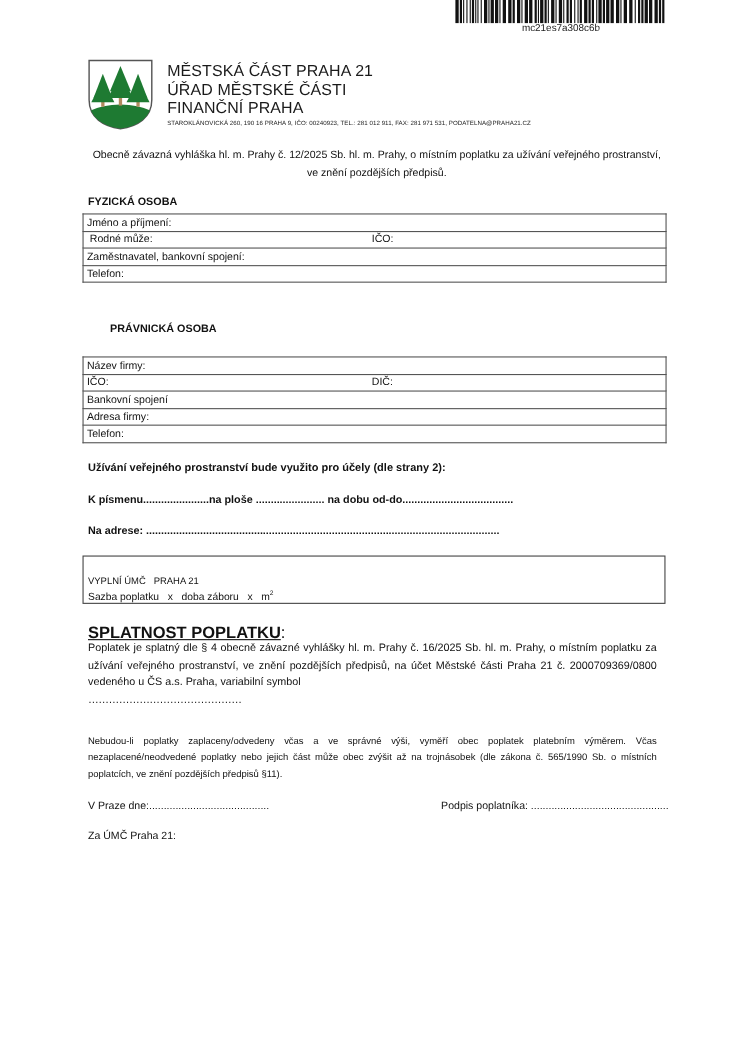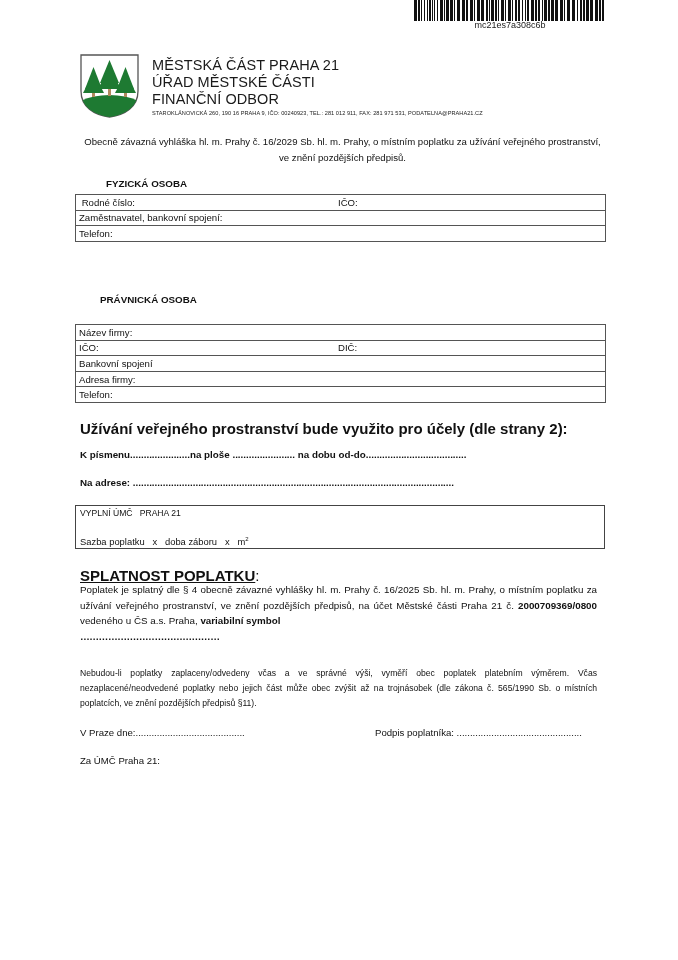--- a/index.html
+++ b/index.html
@@ -13,43 +13,43 @@
   
   #logo { left: 79px; top: 53px; width: 61px; height: 66px; }
   .hdr-line { left: 152px; font-size: 14.5px; letter-spacing: 0.1px; color: #1a1a1a; line-height: 16px; }
   #hdr-1 { top: 57px; text-align: right; }
   #hdr-2 { top: 74px; }
   #hdr-3 { top: 91px; }
   #hdr-address { left: 152px; top: 110px; font-size: 5.6px; color: #222; letter-spacing: 0.05px; white-space: nowrap; }
   #intro { left: 80px; top: 134px; width: 525px; text-align: center; font-size: 9.6px; line-height: 16px; color: #111; }
   
   .sec-title { left: 80px; font-size: 9.8px; font-weight: bold; }
-  #fo-title { top: 178px; margin-left: 26px; }
+  #fo-title { top: 178px; }
   #po-title { top: 294px; margin-left: 20px; }
   table.form { position: absolute; left: 75px; width: 531px; border-collapse: collapse; font-size: 9.6px; }
   table.form td { border: 1px solid #555; height: 14.6px; padding: 0 0 0 3px; line-height: 13px; vertical-align: middle; }
   #fo-table { top: 194px; }
   #po-table { top: 310px; margin-top: 14px; }
   .col2 { position: absolute; left: 262px; }
   .cell { position: relative; }
-  .bold { font-weight: bold; }
-  #usage-title { left: 80px; top: 420px; font-size: 15px; font-weight: bold; }
+  .bold { font-weight: normal; }
+  #usage-title { left: 80px; top: 420px; font-size: 10px; font-weight: bold; }
   #usage-line { left: 80px; top: 449px; font-size: 9.8px; font-weight: bold; white-space: nowrap; }
   #address-line { left: 80px; top: 477px; font-size: 9.8px; font-weight: bold; white-space: nowrap; }
   #umc-box { left: 75px; top: 505px; width: 530px; height: 44px; border: 1px solid #444; box-sizing: border-box; }
-  #umc-box-title { left: 4px; top: 2px; font-size: 8.6px; white-space: pre; text-align: center; }
+  #umc-box-title { left: 4px; top: 17px; font-size: 8.6px; white-space: pre; text-align: center; }
   #umc-box-formula { left: 4px; top: 30px; font-size: 9.4px; white-space: pre; }
   #umc-box-formula sup { font-size: 6px; }
   #split-title { left: 80px; top: 567px; font-size: 15px; }
   #split-title u { font-weight: bold; }
   #split-para { left: 80px; top: 582px; width: 517px; font-size: 9.8px; line-height: 15.5px; text-align: justify; }
   #split-para .dots { letter-spacing: -0.5px; }
   #notice { left: 80px; top: 666px; width: 517px; font-size: 8.6px; line-height: 15.2px; text-align: justify; }
   #date-line { left: 80px; top: 727px; font-size: 9.6px; white-space: nowrap; }
-  #sign-line { left: 339px; top: 727px; font-size: 9.6px; white-space: nowrap; padding-left: 36px; }
+  #sign-line { left: 365px; top: 727px; font-size: 9.6px; white-space: nowrap; padding-left: 36px; }
   #za-umc { left: 80px; top: 755px; font-size: 9.6px; }
 </style>
 </head>
 <body>
 
 <div id="barcode" class="abs">
     <span style="width: 3px; margin-right: 1px;"></span>
     <span style="width: 2px; margin-right: 1px;"></span>
     <span style="width: 1px; margin-right: 2px;"></span>
     <span style="width: 1px; margin-right: 2px;"></span>
@@ -123,30 +123,33 @@
       <polygon points="30.5,7 21,30 40,30" fill="#1e7a32"></polygon>
       <polygon points="30.5,14 19,36 42,36" fill="#1e7a32"></polygon>
       <polygon points="46.5,14 38,36 55,36" fill="#1e7a32"></polygon>
       <polygon points="46.5,20 36,40 57,40" fill="#1e7a32"></polygon>
     </g>
   </svg>
 </div>
 
 <div id="hdr-1" class="abs hdr-line">MĚSTSKÁ ČÁST PRAHA 21</div>
 <div id="hdr-2" class="abs hdr-line">ÚŘAD MĚSTSKÉ ČÁSTI</div>
-<div id="hdr-3" class="abs hdr-line">FINANČNÍ ODBOR</div>
+<div id="hdr-3" class="abs hdr-line">FINANČNÍ PRAHA</div>
 <div id="hdr-address" class="abs">STAROKLÁNOVICKÁ 260, 190 16 PRAHA 9, IČO: 00240923, TEL.: 281 012 911, FAX: 281 971 531, PODATELNA@PRAHA21.CZ</div>
 
-<div id="intro" class="abs">Obecně závazná vyhláška hl. m. Prahy č. 16/2029 Sb. hl. m. Prahy, o místním poplatku za užívání veřejného prostranství, ve znění pozdějších předpisů.</div>
+<div id="intro" class="abs">Obecně závazná vyhláška hl. m. Prahy č. 12/2025 Sb. hl. m. Prahy, o místním poplatku za užívání veřejného prostranství, ve znění pozdějších předpisů.</div>
 
 <div id="fo-title" class="abs sec-title">FYZICKÁ OSOBA</div>
 <table id="fo-table" class="form">
   <tbody>
+      <tr>
+        <td class="cell"><span>Jméno a příjmení:</span></td>
+      </tr>
   <tr>
-        <td class="cell"><span style="white-space:pre"> Rodné číslo:</span><span class="col2">IČO:</span></td>
+        <td class="cell"><span style="white-space:pre"> Rodné může:</span><span class="col2">IČO:</span></td>
       </tr>
   <tr>
         <td class="cell"><span>Zaměstnavatel, bankovní spojení:</span></td>
       </tr>
   <tr>
         <td class="cell"><span>Telefon:</span></td>
       </tr>
 </tbody>
   </table>
 

